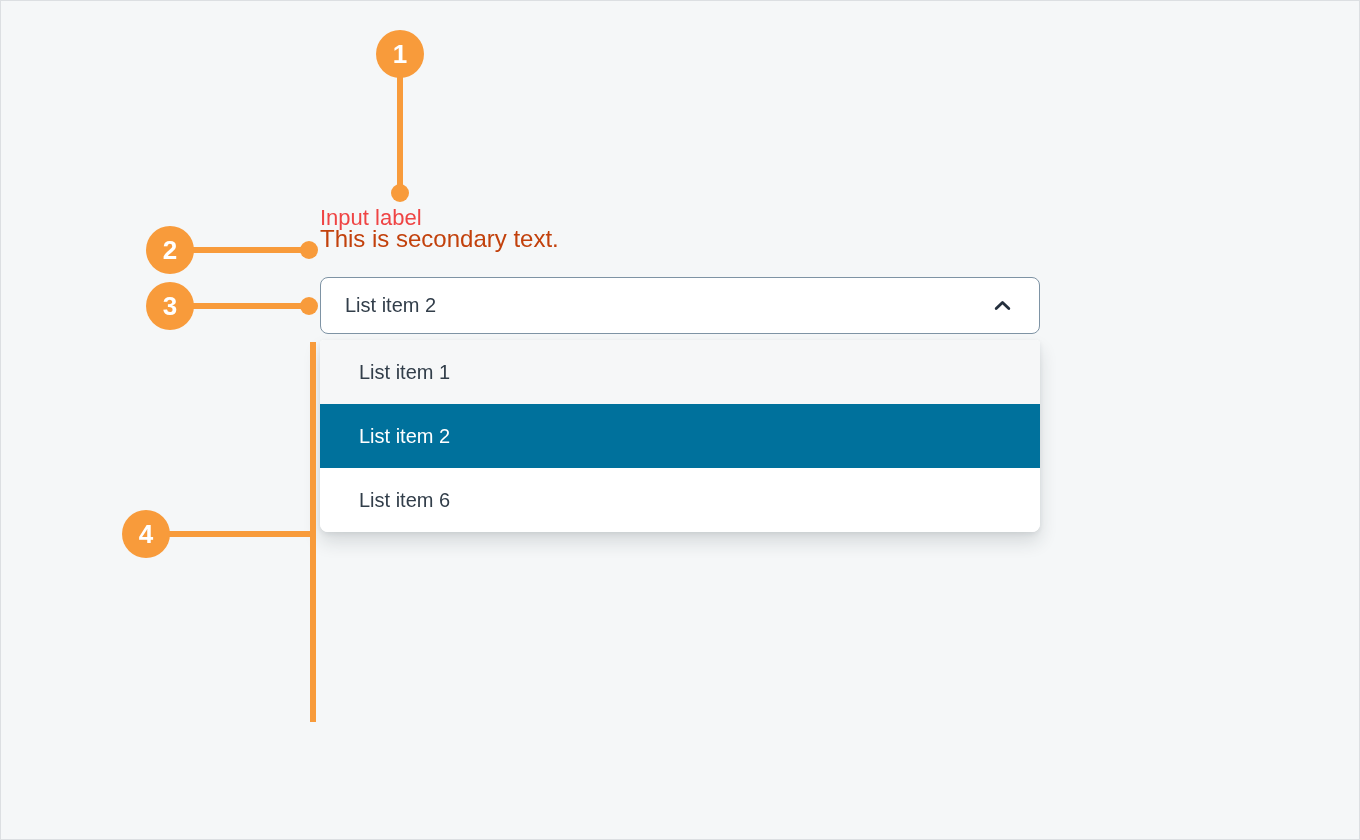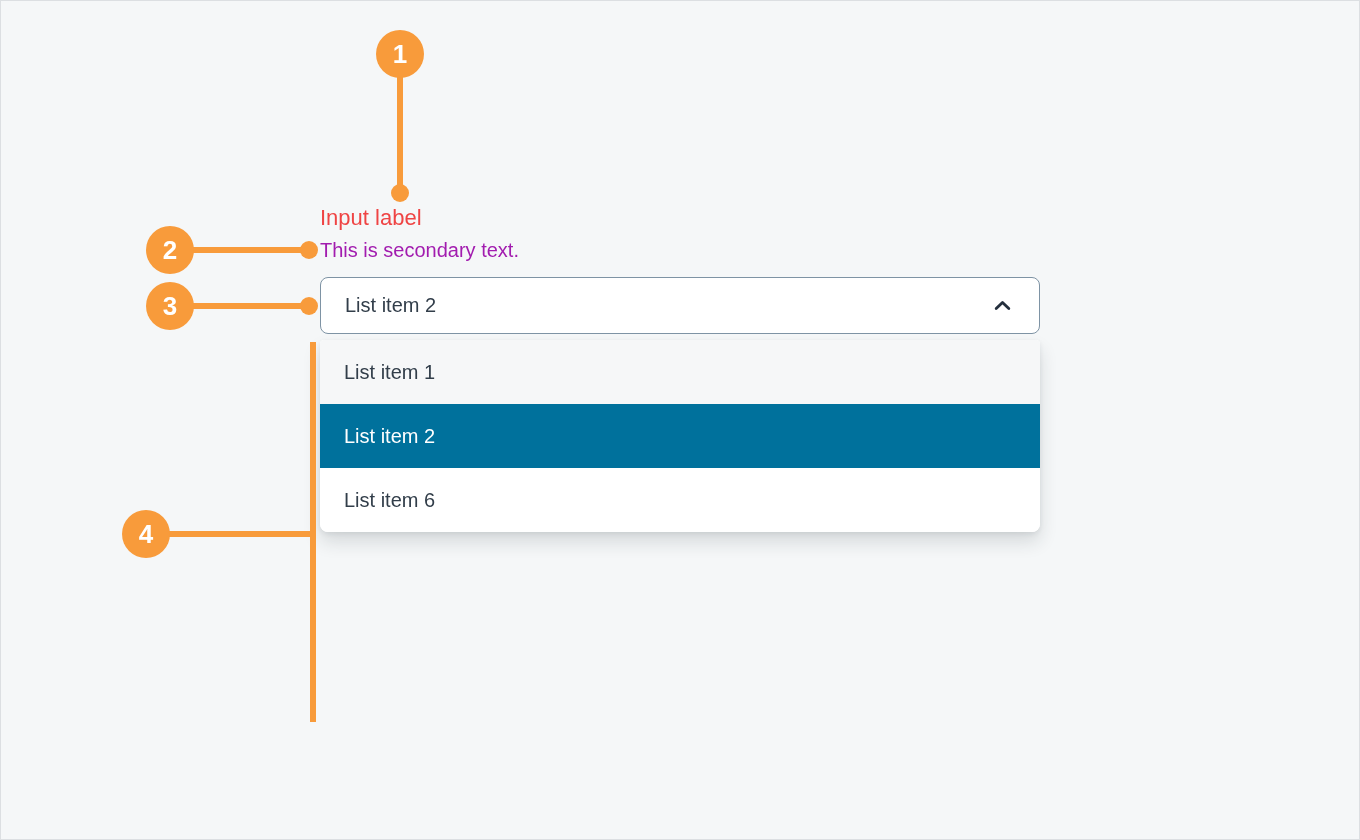--- a/index.html
+++ b/index.html
@@ -26,22 +26,22 @@
     position:absolute;width:18px;height:18px;border-radius:50%;
     background:var(--orange);z-index:26;
   }
   .ann-bar{position:absolute;background:var(--orange);z-index:25;}
   
   .input-label{
     position:absolute;left:320px;top:203px;
     font-size:22px;line-height:30px;color:#ef4444;z-index:10;
   }
   .secondary-text{
-    position:absolute;left:320px;top:237px;
-    font-size:20px;line-height:27px;color:#a21caf;z-index:10;
+    position:absolute;left:320px;top:225px;
+    font-size:24px;line-height:27px;color:#c2410c;z-index:10;
   }
   .select-box{
     position:absolute;left:320px;top:277px;width:720px;height:57px;
     box-sizing:border-box;background:#ffffff;
     border:1.5px solid #7e93a4;border-radius:8px;
     display:flex;align-items:center;
     padding:0 28px 0 24px;cursor:pointer;z-index:10;
   }
   .select-value{
     flex:1;font-size:20px;color:#323e4a;
@@ -50,21 +50,21 @@
     width:17px;height:11px;display:block;flex:none;
   }
   .dropdown{
     position:absolute;left:320px;top:340px;width:720px;
     background:#ffffff;border-radius:4px 4px 8px 8px;
     box-shadow:0 10px 18px rgba(30,40,50,0.14),0 2px 5px rgba(30,40,50,0.08);
     overflow:hidden;z-index:10;
   }
   .list-item{
     height:64px;display:flex;align-items:center;
-    padding:0 24px;font-size:20px;color:#323e4a;
+    padding:0 39px;font-size:20px;color:#323e4a;
     background:#ffffff;cursor:pointer;
   }
   .list-item--hover{background:#f6f7f8;}
   .list-item--selected{background:var(--selected);color:#ffffff;}
 </style>
 </head>
 <body>
 
 <div class="canvas" style="--orange:#f89b3b; --selected:#00719c;">
 

